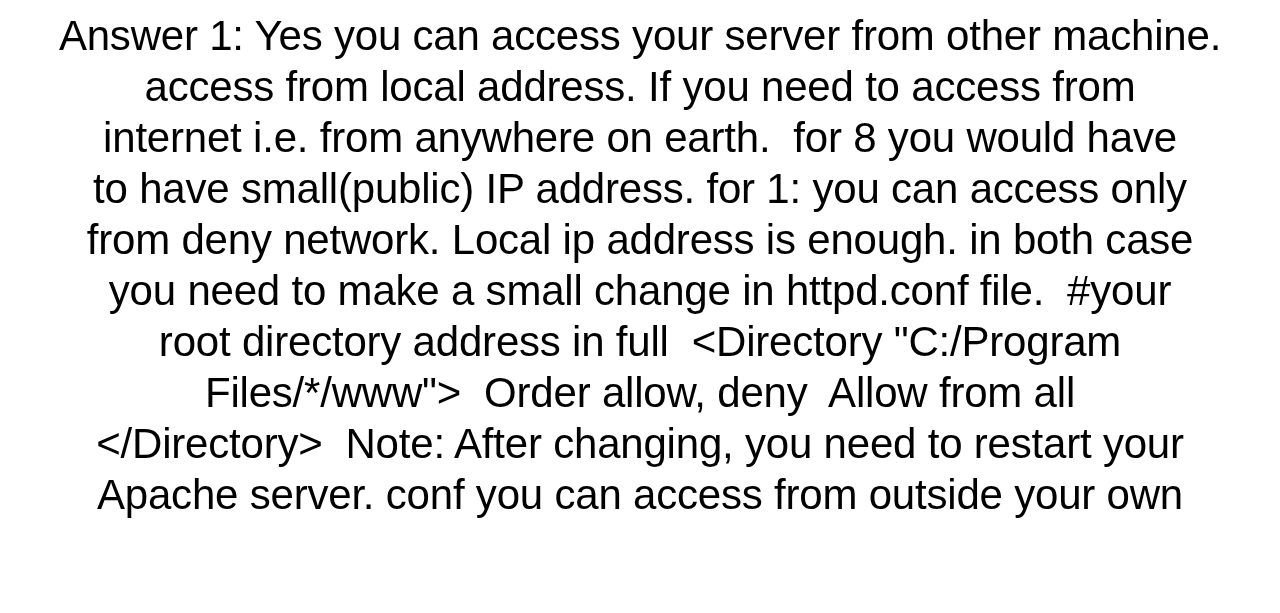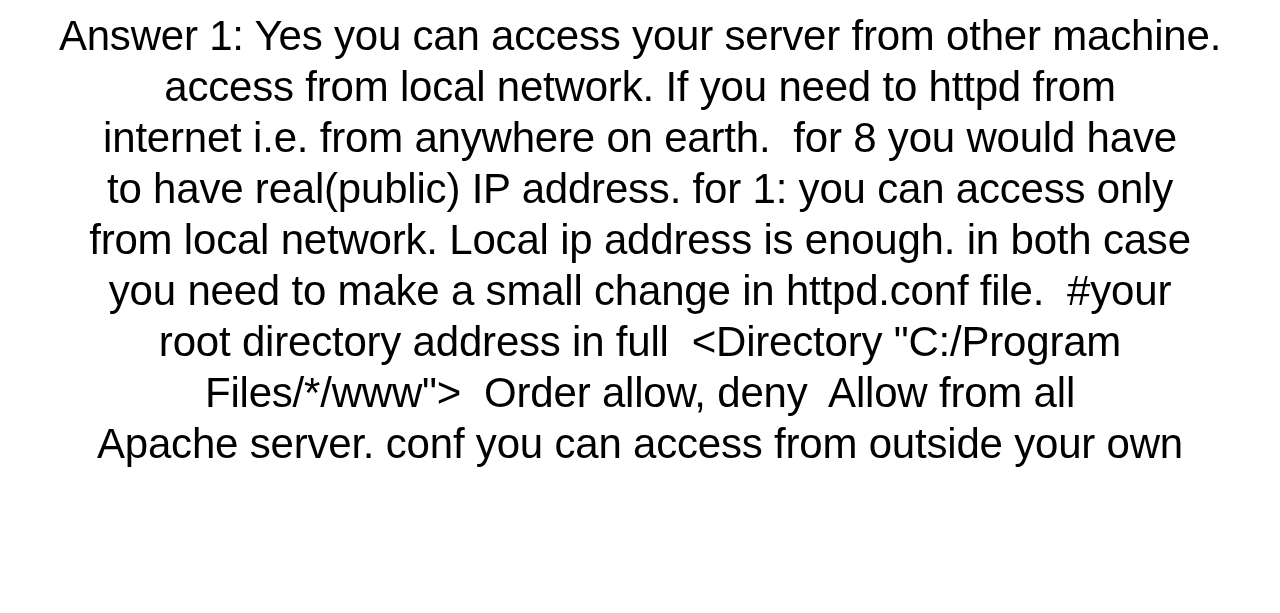--- a/index.html
+++ b/index.html
@@ -48,22 +48,23 @@
     white-space: pre;
     overflow: hidden;
   }
 </style>
 </head>
 <body>
 
 <div id="canvas">
   <div id="text-block">
     <span class="text-line">Answer 1: Yes you can access your server from other machine.</span>
-    <span class="text-line">access from local network. If you need to httpd from</span>
+    <span class="text-line">access from local address. If you need to access from</span>
     <span class="text-line">internet i.e. from anywhere on earth.  for 8 you would have</span>
-    <span class="text-line">to have real(public) IP address. for 1: you can access only</span>
-    <span class="text-line">from local network. Local ip address is enough. in both case</span>
+    <span class="text-line">to have small(public) IP address. for 1: you can access only</span>
+    <span class="text-line">from deny network. Local ip address is enough. in both case</span>
     <span class="text-line">you need to make a small change in httpd.conf file.  #your</span>
     <span class="text-line">root directory address in full  &lt;Directory "C:/Program</span>
     <span class="text-line">Files/*/www"&gt;  Order allow, deny  Allow from all</span>
+    <span class="text-line">&lt;/Directory&gt;  Note: After changing, you need to restart your</span>
     <span class="text-line">Apache server. conf you can access from outside your own</span>
   </div>
 </div>
 
 </body></html>

